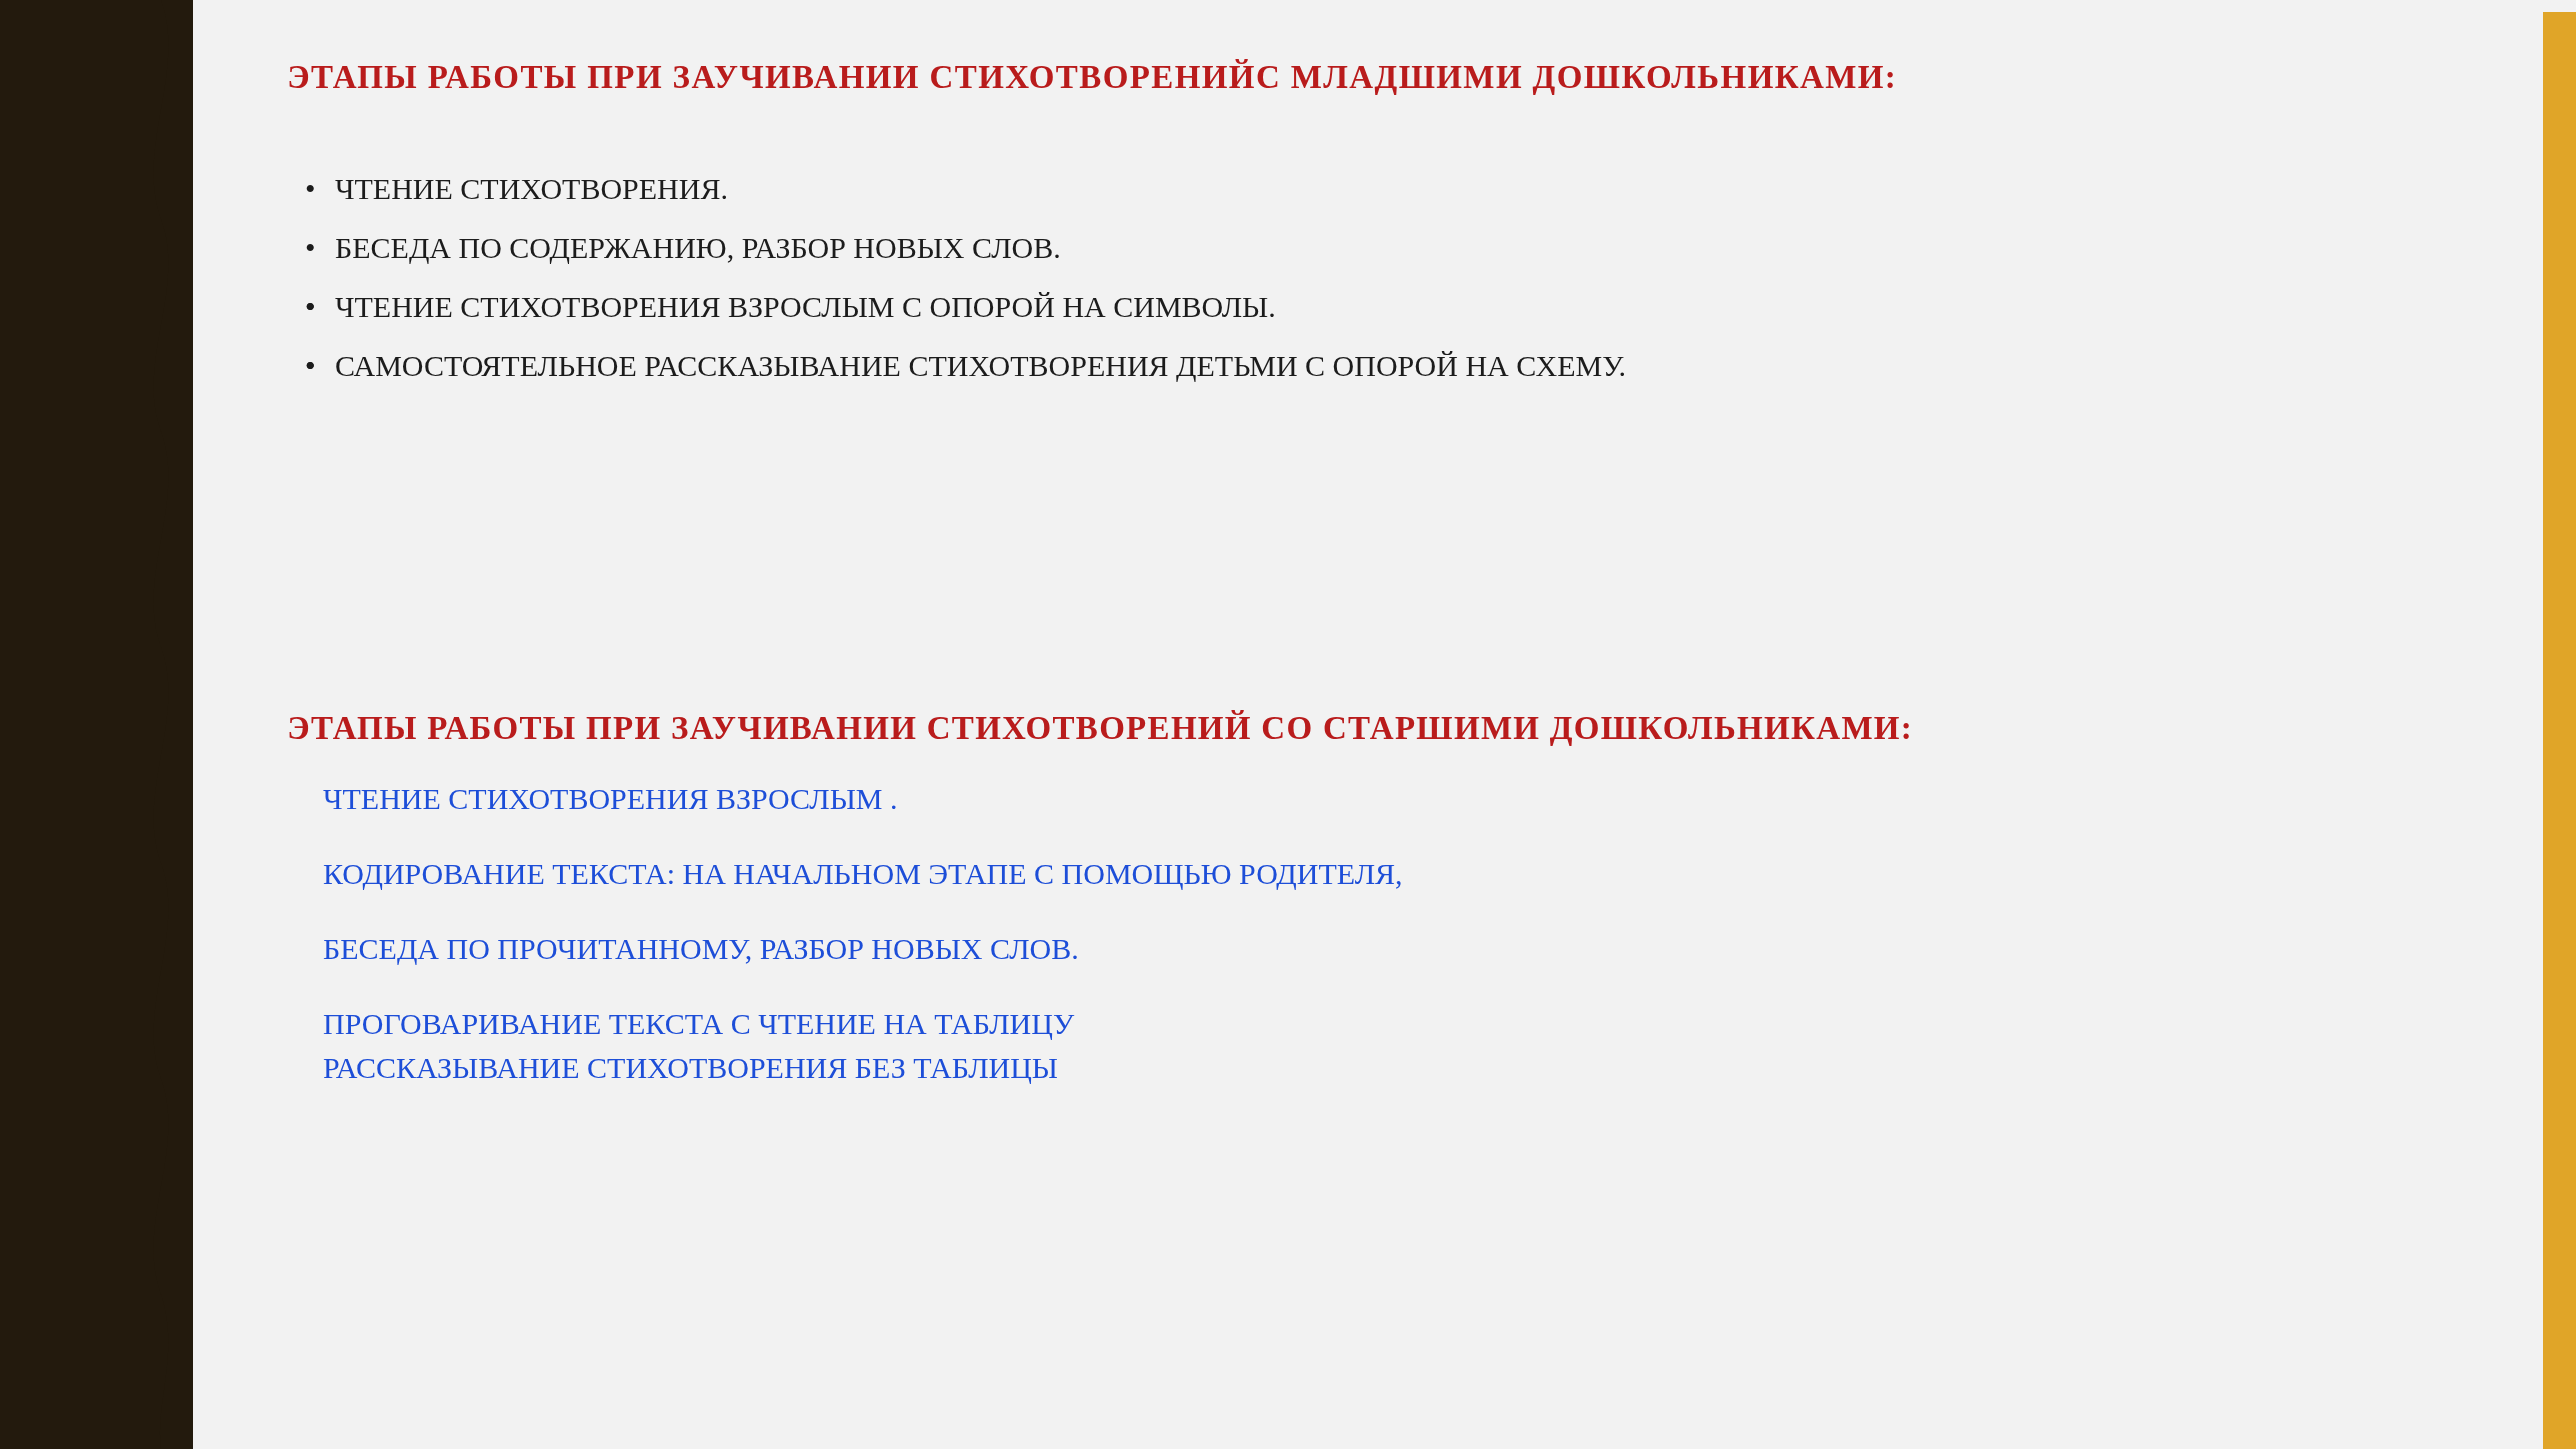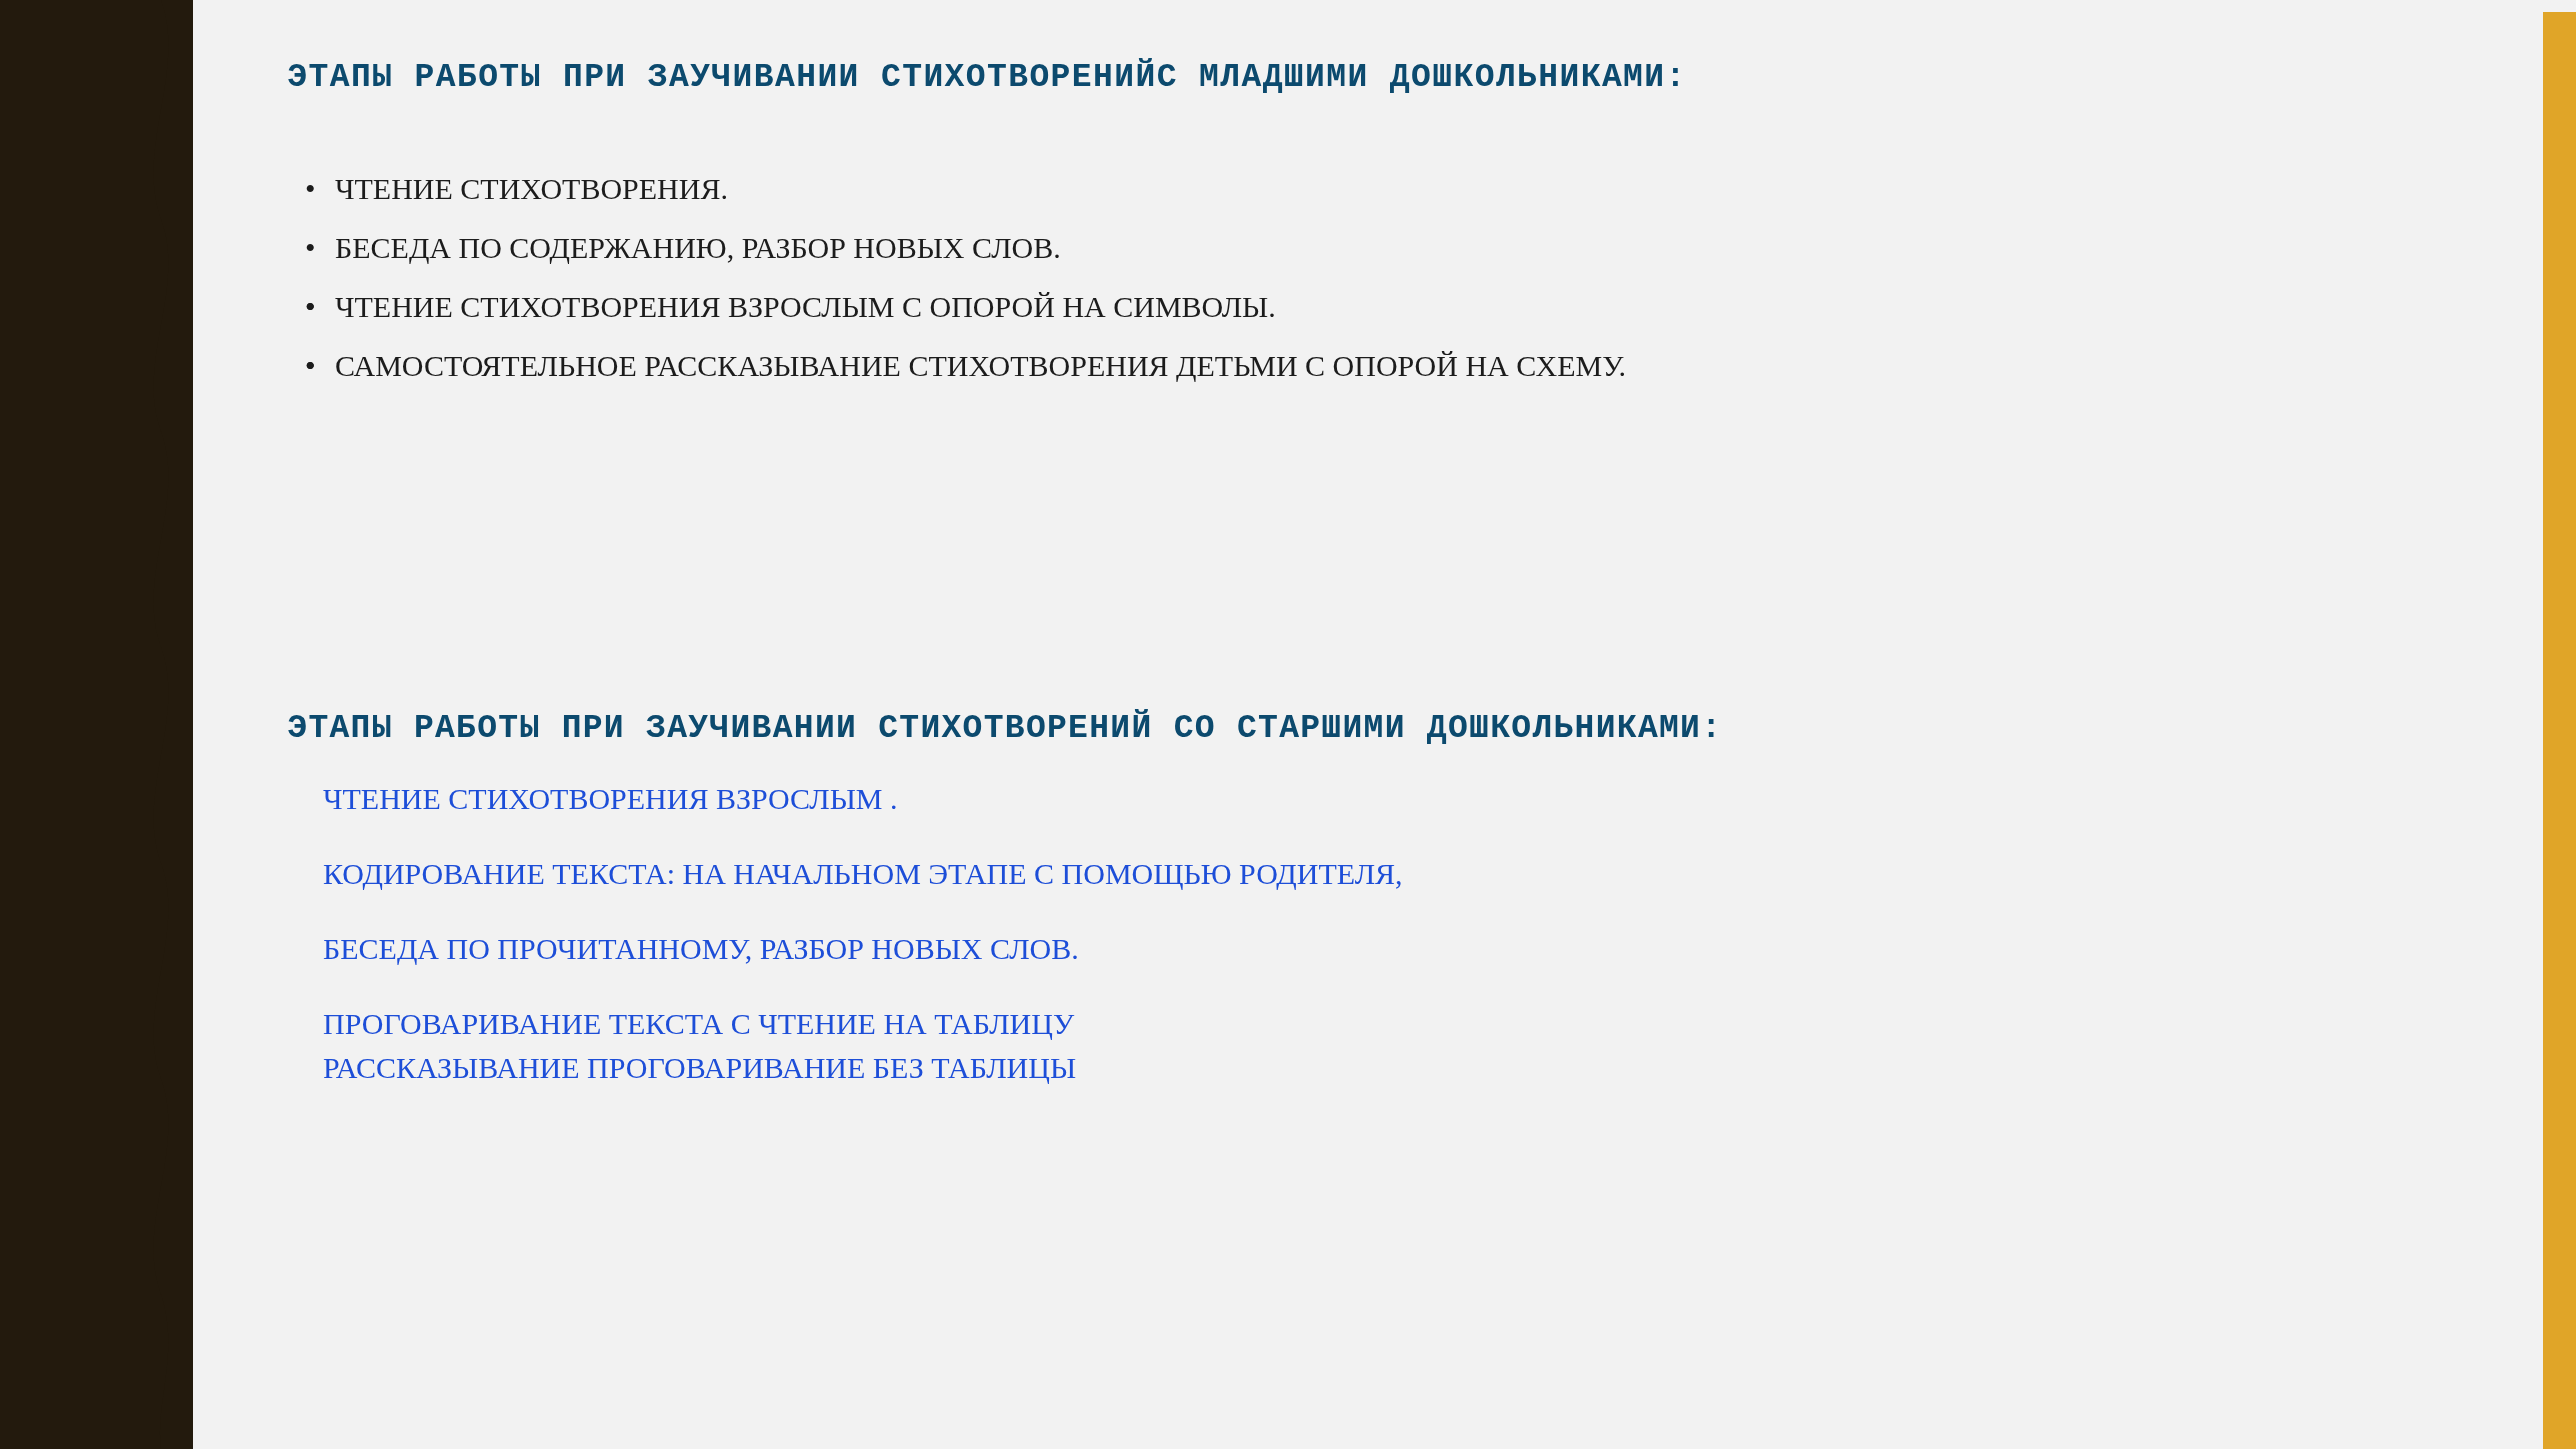--- a/index.html
+++ b/index.html
@@ -59,23 +59,23 @@
 
   .content {
     position: absolute;
     left: 277px;
     top: 0;
     width: 2138px;
     height: 1449px;
   }
 
   .heading {
-    font-family: Liberation Mono, monospace;
+    font-family: Liberation Serif, serif;
     font-weight: bold;
-    color: #0c4a6e;
+    color: #b91c1c;
     letter-spacing: 1.4px;
     font-size: 33px;
     line-height: 1.25;
     white-space: nowrap;
   }
   .heading-1 {
     position: absolute;
     left: 10.3px;
     top: 57px;
   }
@@ -177,18 +177,18 @@
       </li>
     </ul>
 
     <div class="heading heading-2">ЭТАПЫ РАБОТЫ ПРИ ЗАУЧИВАНИИ СТИХОТВОРЕНИЙ СО СТАРШИМИ  ДОШКОЛЬНИКАМИ:</div>
 
     <ul class="list-old">
       <li>ЧТЕНИЕ СТИХОТВОРЕНИЯ ВЗРОСЛЫМ .</li>
       <li>КОДИРОВАНИЕ ТЕКСТА: НА НАЧАЛЬНОМ ЭТАПЕ С ПОМОЩЬЮ РОДИТЕЛЯ,</li>
       <li>БЕСЕДА ПО ПРОЧИТАННОМУ, РАЗБОР НОВЫХ СЛОВ.</li>
       <li class="tight">ПРОГОВАРИВАНИЕ ТЕКСТА С ЧТЕНИЕ НА ТАБЛИЦУ</li>
-      <li>РАССКАЗЫВАНИЕ ПРОГОВАРИВАНИЕ БЕЗ ТАБЛИЦЫ</li>
+      <li>РАССКАЗЫВАНИЕ СТИХОТВОРЕНИЯ БЕЗ ТАБЛИЦЫ</li>
     </ul>
 
   </div>
 </div>
 
 
 </body></html>

